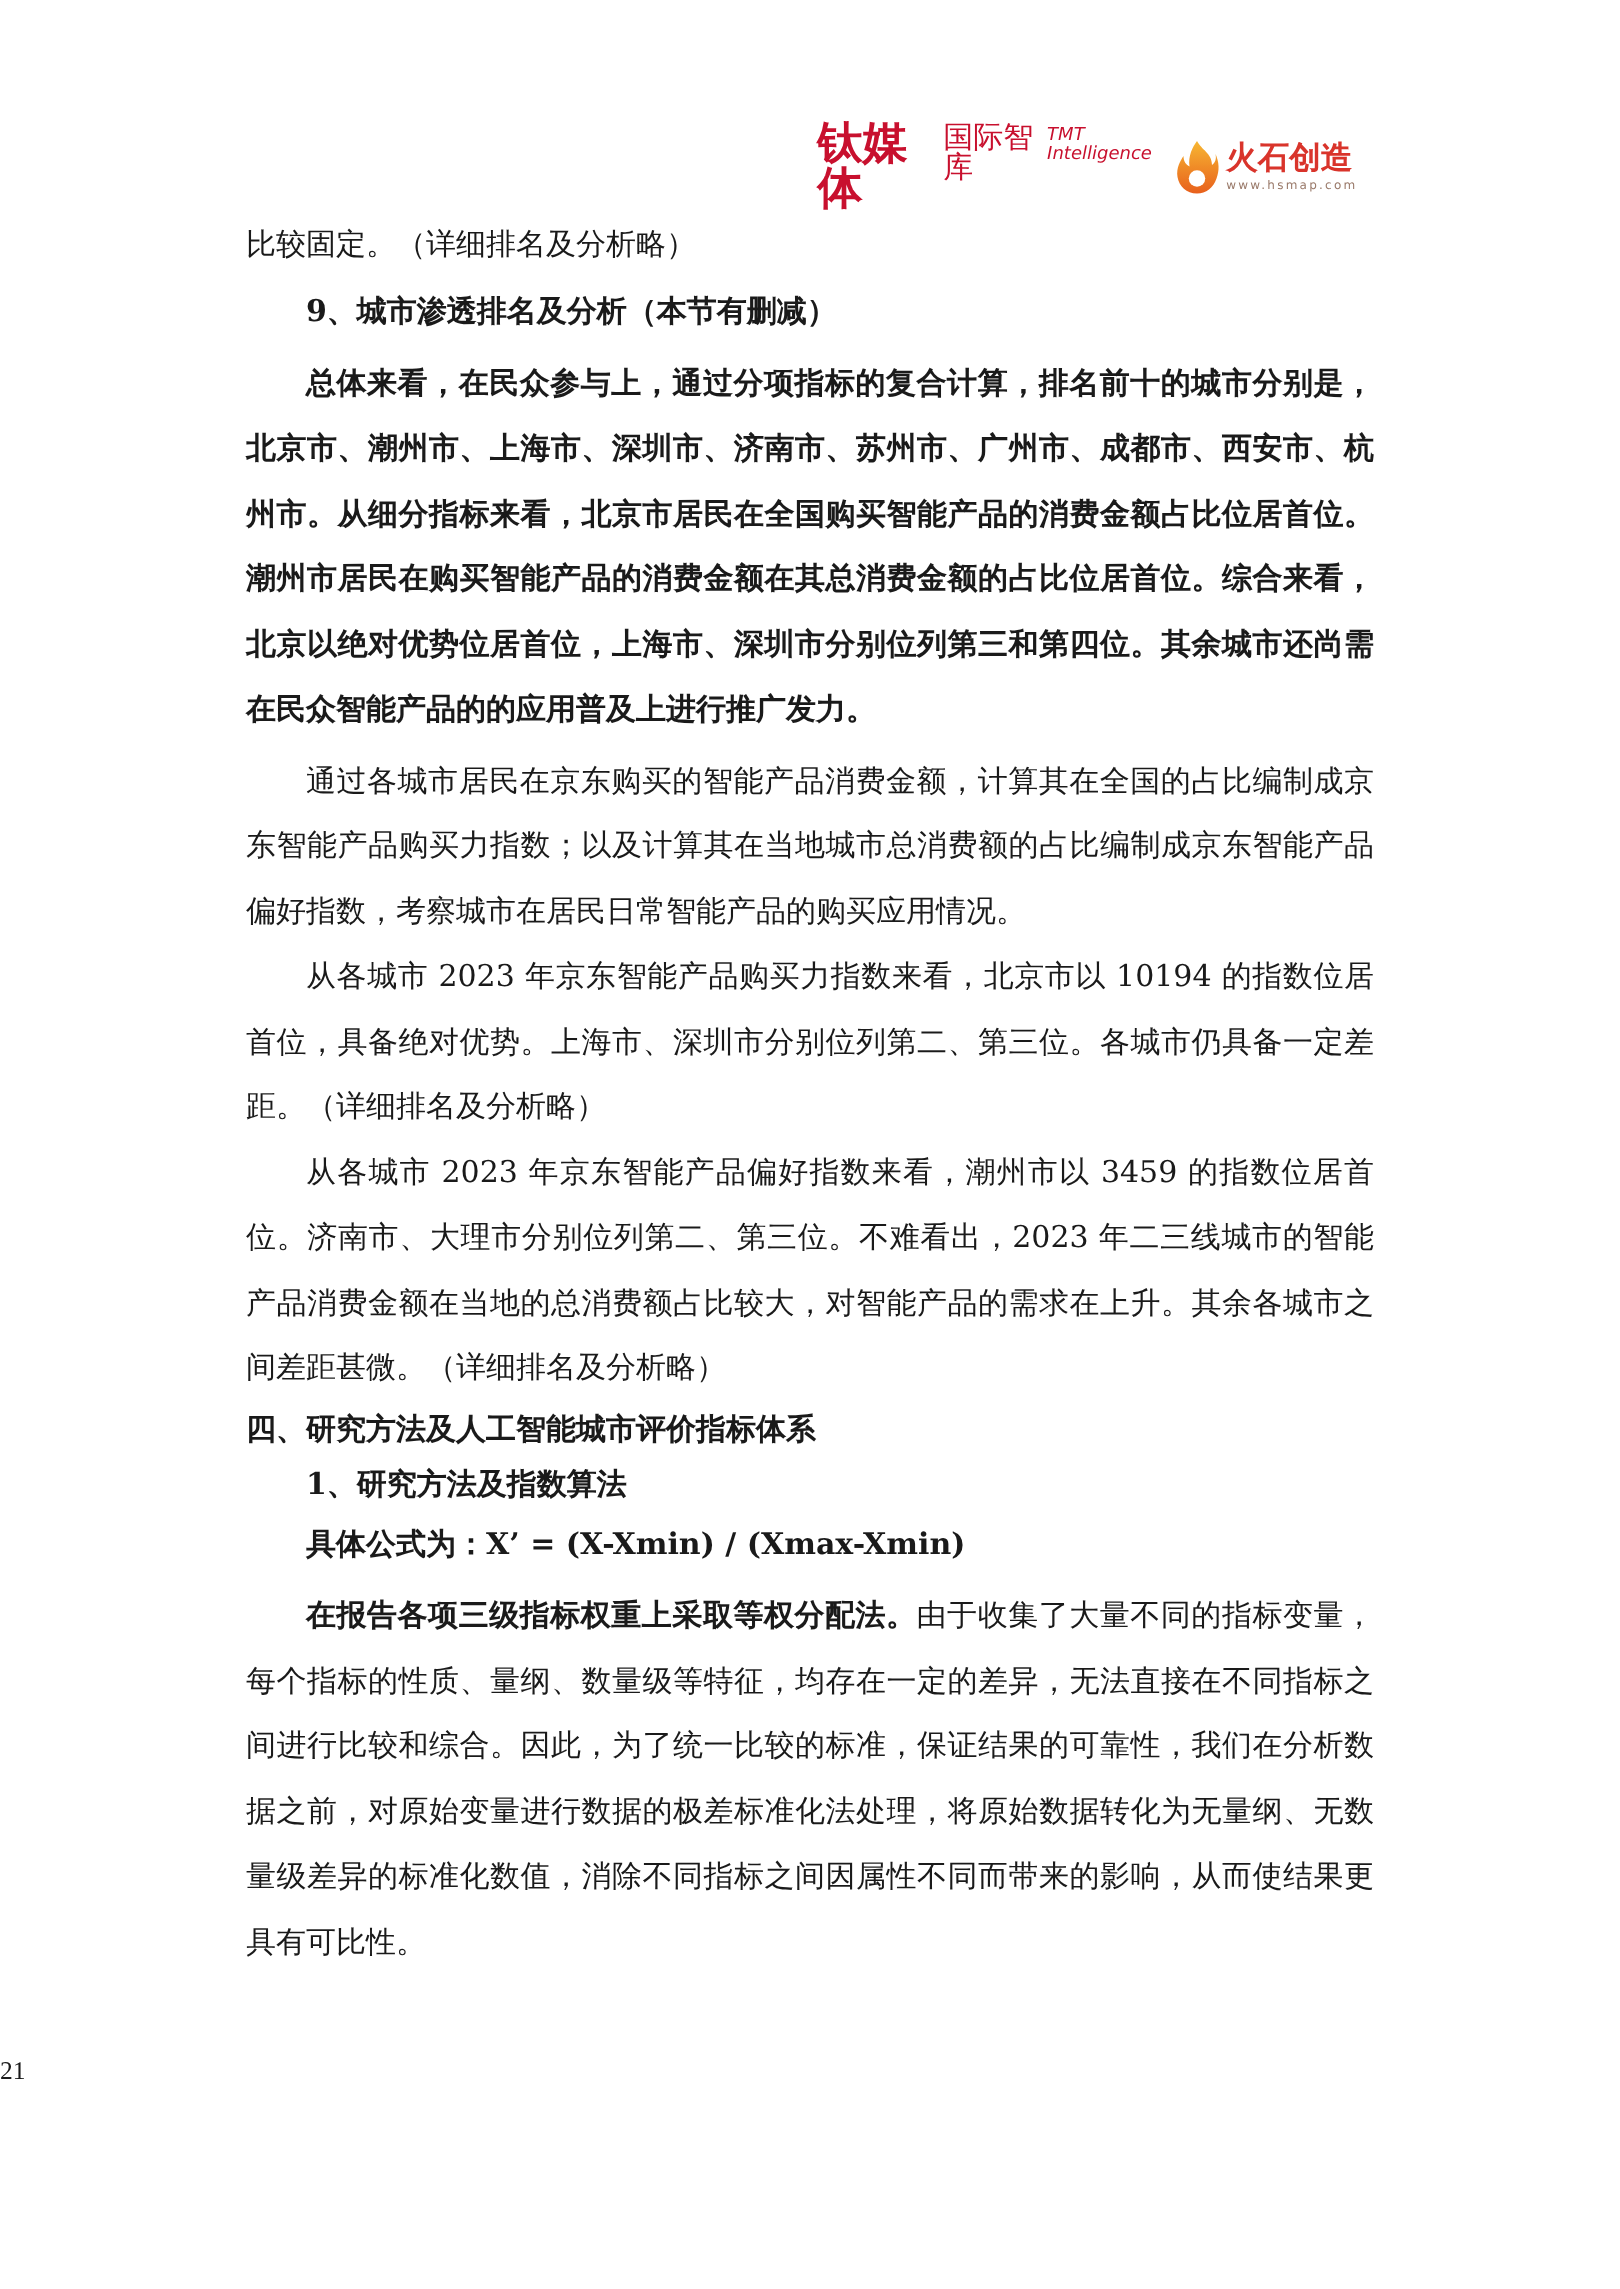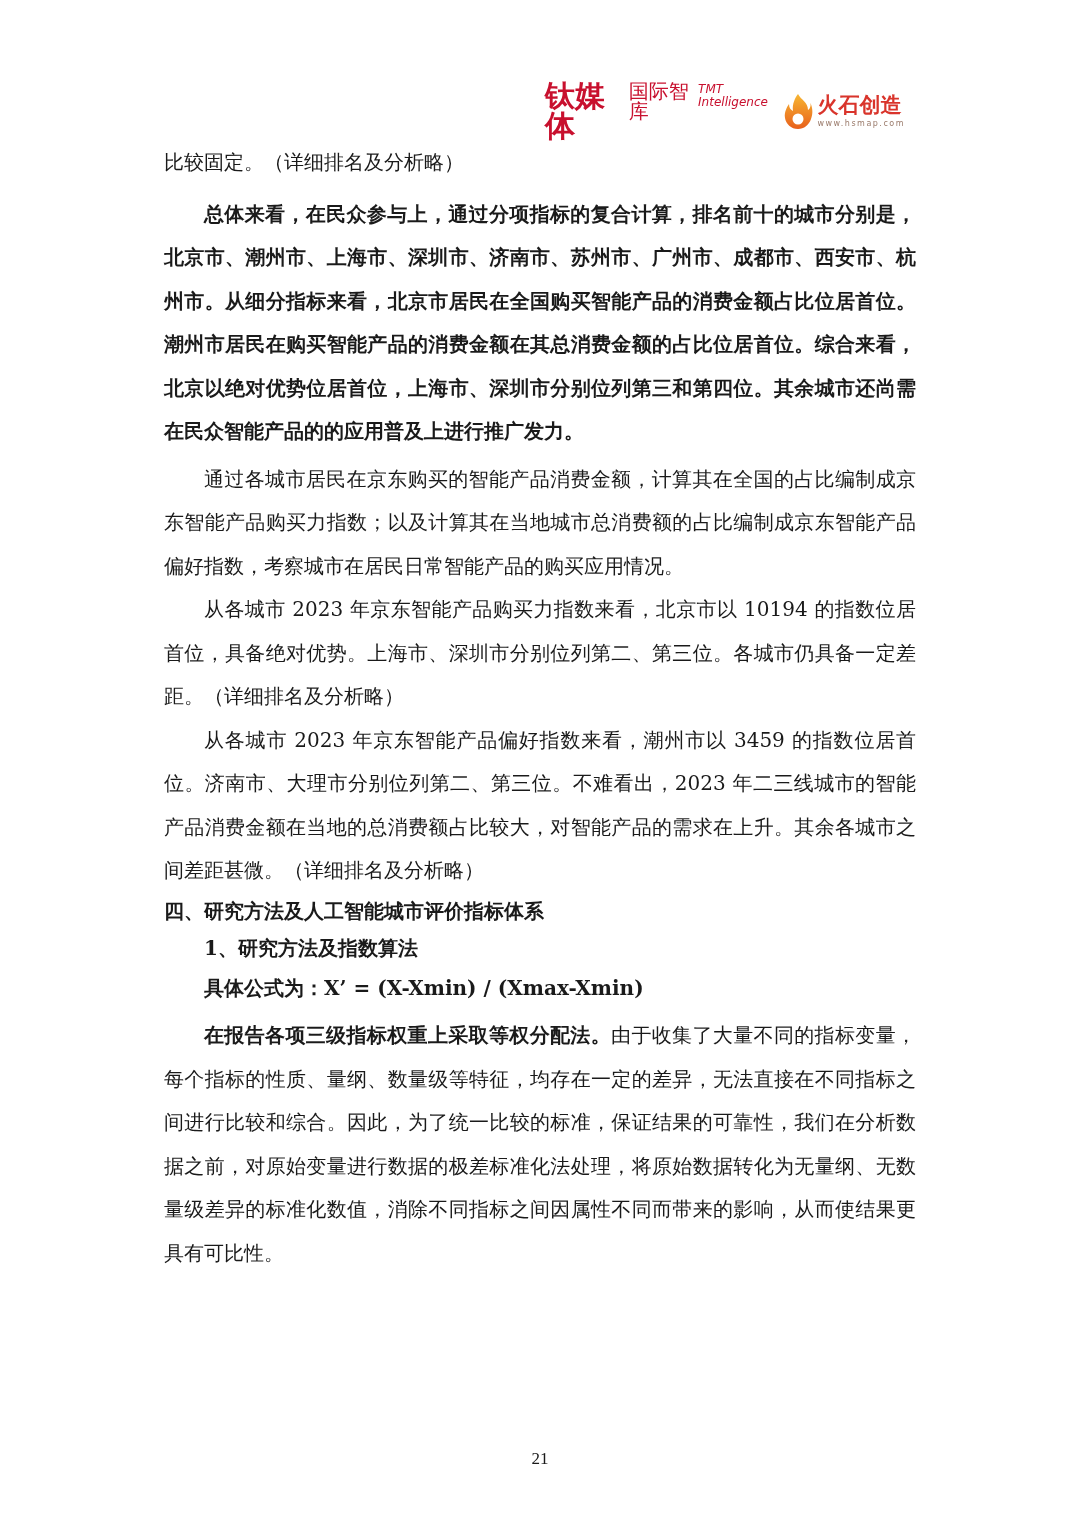--- a/index.html
+++ b/index.html
@@ -95,24 +95,23 @@
     }
     .indent { text-indent: 40px; }
     .bold { font-weight: bold; }
     .head-line {
       line-height: 37px;
     }
     .gap-s { margin-top: 4px; }
     .gap-m { margin-top: 8px; }
     .page-num {
       position: absolute;
-      top: 1449px;
+      top: 1371px;
       left: 0;
       width: 1080px;
-      text-align: center;
       font-size: 17px;
       font-family: "Liberation Serif", "DejaVu Serif", serif;
     }
   </style>
 </head>
 <body>
 
 <div class="header">
   <div class="tmt-logo">
     <span class="tmt-main">钛媒体</span>
@@ -134,20 +133,21 @@
     </svg>
     <div class="hs-text">
       <span class="hs-cn">火石创造</span>
       <span class="hs-url">www.hsmap.com</span>
     </div>
   </div>
 </div>
 
 <div class="content">
   <p>比较固定。（详细排名及分析略）</p>
+  <p class="indent bold head-line gap-s">9、城市渗透排名及分析（本节有删减）</p>
   <p class="indent bold gap-m">总体来看，在民众参与上，通过分项指标的复合计算，排名前十的城市分别是，北京市、潮州市、上海市、深圳市、济南市、苏州市、广州市、成都市、西安市、杭州市。从细分指标来看，北京市居民在全国购买智能产品的消费金额占比位居首位。潮州市居民在购买智能产品的消费金额在其总消费金额的占比位居首位。综合来看，北京以绝对优势位居首位，上海市、深圳市分别位列第三和第四位。其余城市还尚需在民众智能产品的的应用普及上进行推广发力。</p>
   <p class="indent gap-s">通过各城市居民在京东购买的智能产品消费金额，计算其在全国的占比编制成京东智能产品购买力指数；以及计算其在当地城市总消费额的占比编制成京东智能产品偏好指数，考察城市在居民日常智能产品的购买应用情况。</p>
   <p class="indent">从各城市 2023 年京东智能产品购买力指数来看，北京市以 10194 的指数位居首位，具备绝对优势。上海市、深圳市分别位列第二、第三位。各城市仍具备一定差距。（详细排名及分析略）</p>
   <p class="indent">从各城市 2023 年京东智能产品偏好指数来看，潮州市以 3459 的指数位居首位。济南市、大理市分别位列第二、第三位。不难看出，2023 年二三线城市的智能产品消费金额在当地的总消费额占比较大，对智能产品的需求在上升。其余各城市之间差距甚微。（详细排名及分析略）</p>
   <p class="bold head-line">四、研究方法及人工智能城市评价指标体系</p>
   <p class="indent bold head-line">1、研究方法及指数算法</p>
   <p class="indent bold">具体公式为：X’ = (X-Xmin) / (Xmax-Xmin)</p>
   <p class="indent gap-s"><span class="bold">在报告各项三级指标权重上采取等权分配法。</span><span>由于收集了大量不同的指标变量，每个指标的性质、量纲、数量级等特征，均存在一定的差异，无法直接在不同指标之间进行比较和综合。因此，为了统一比较的标准，保证结果的可靠性，我们在分析数据之前，对原始变量进行数据的极差标准化法处理，将原始数据转化为无量纲、无数量级差异的标准化数值，消除不同指标之间因属性不同而带来的影响，从而使结果更具有可比性。</span></p>
 </div>
 

